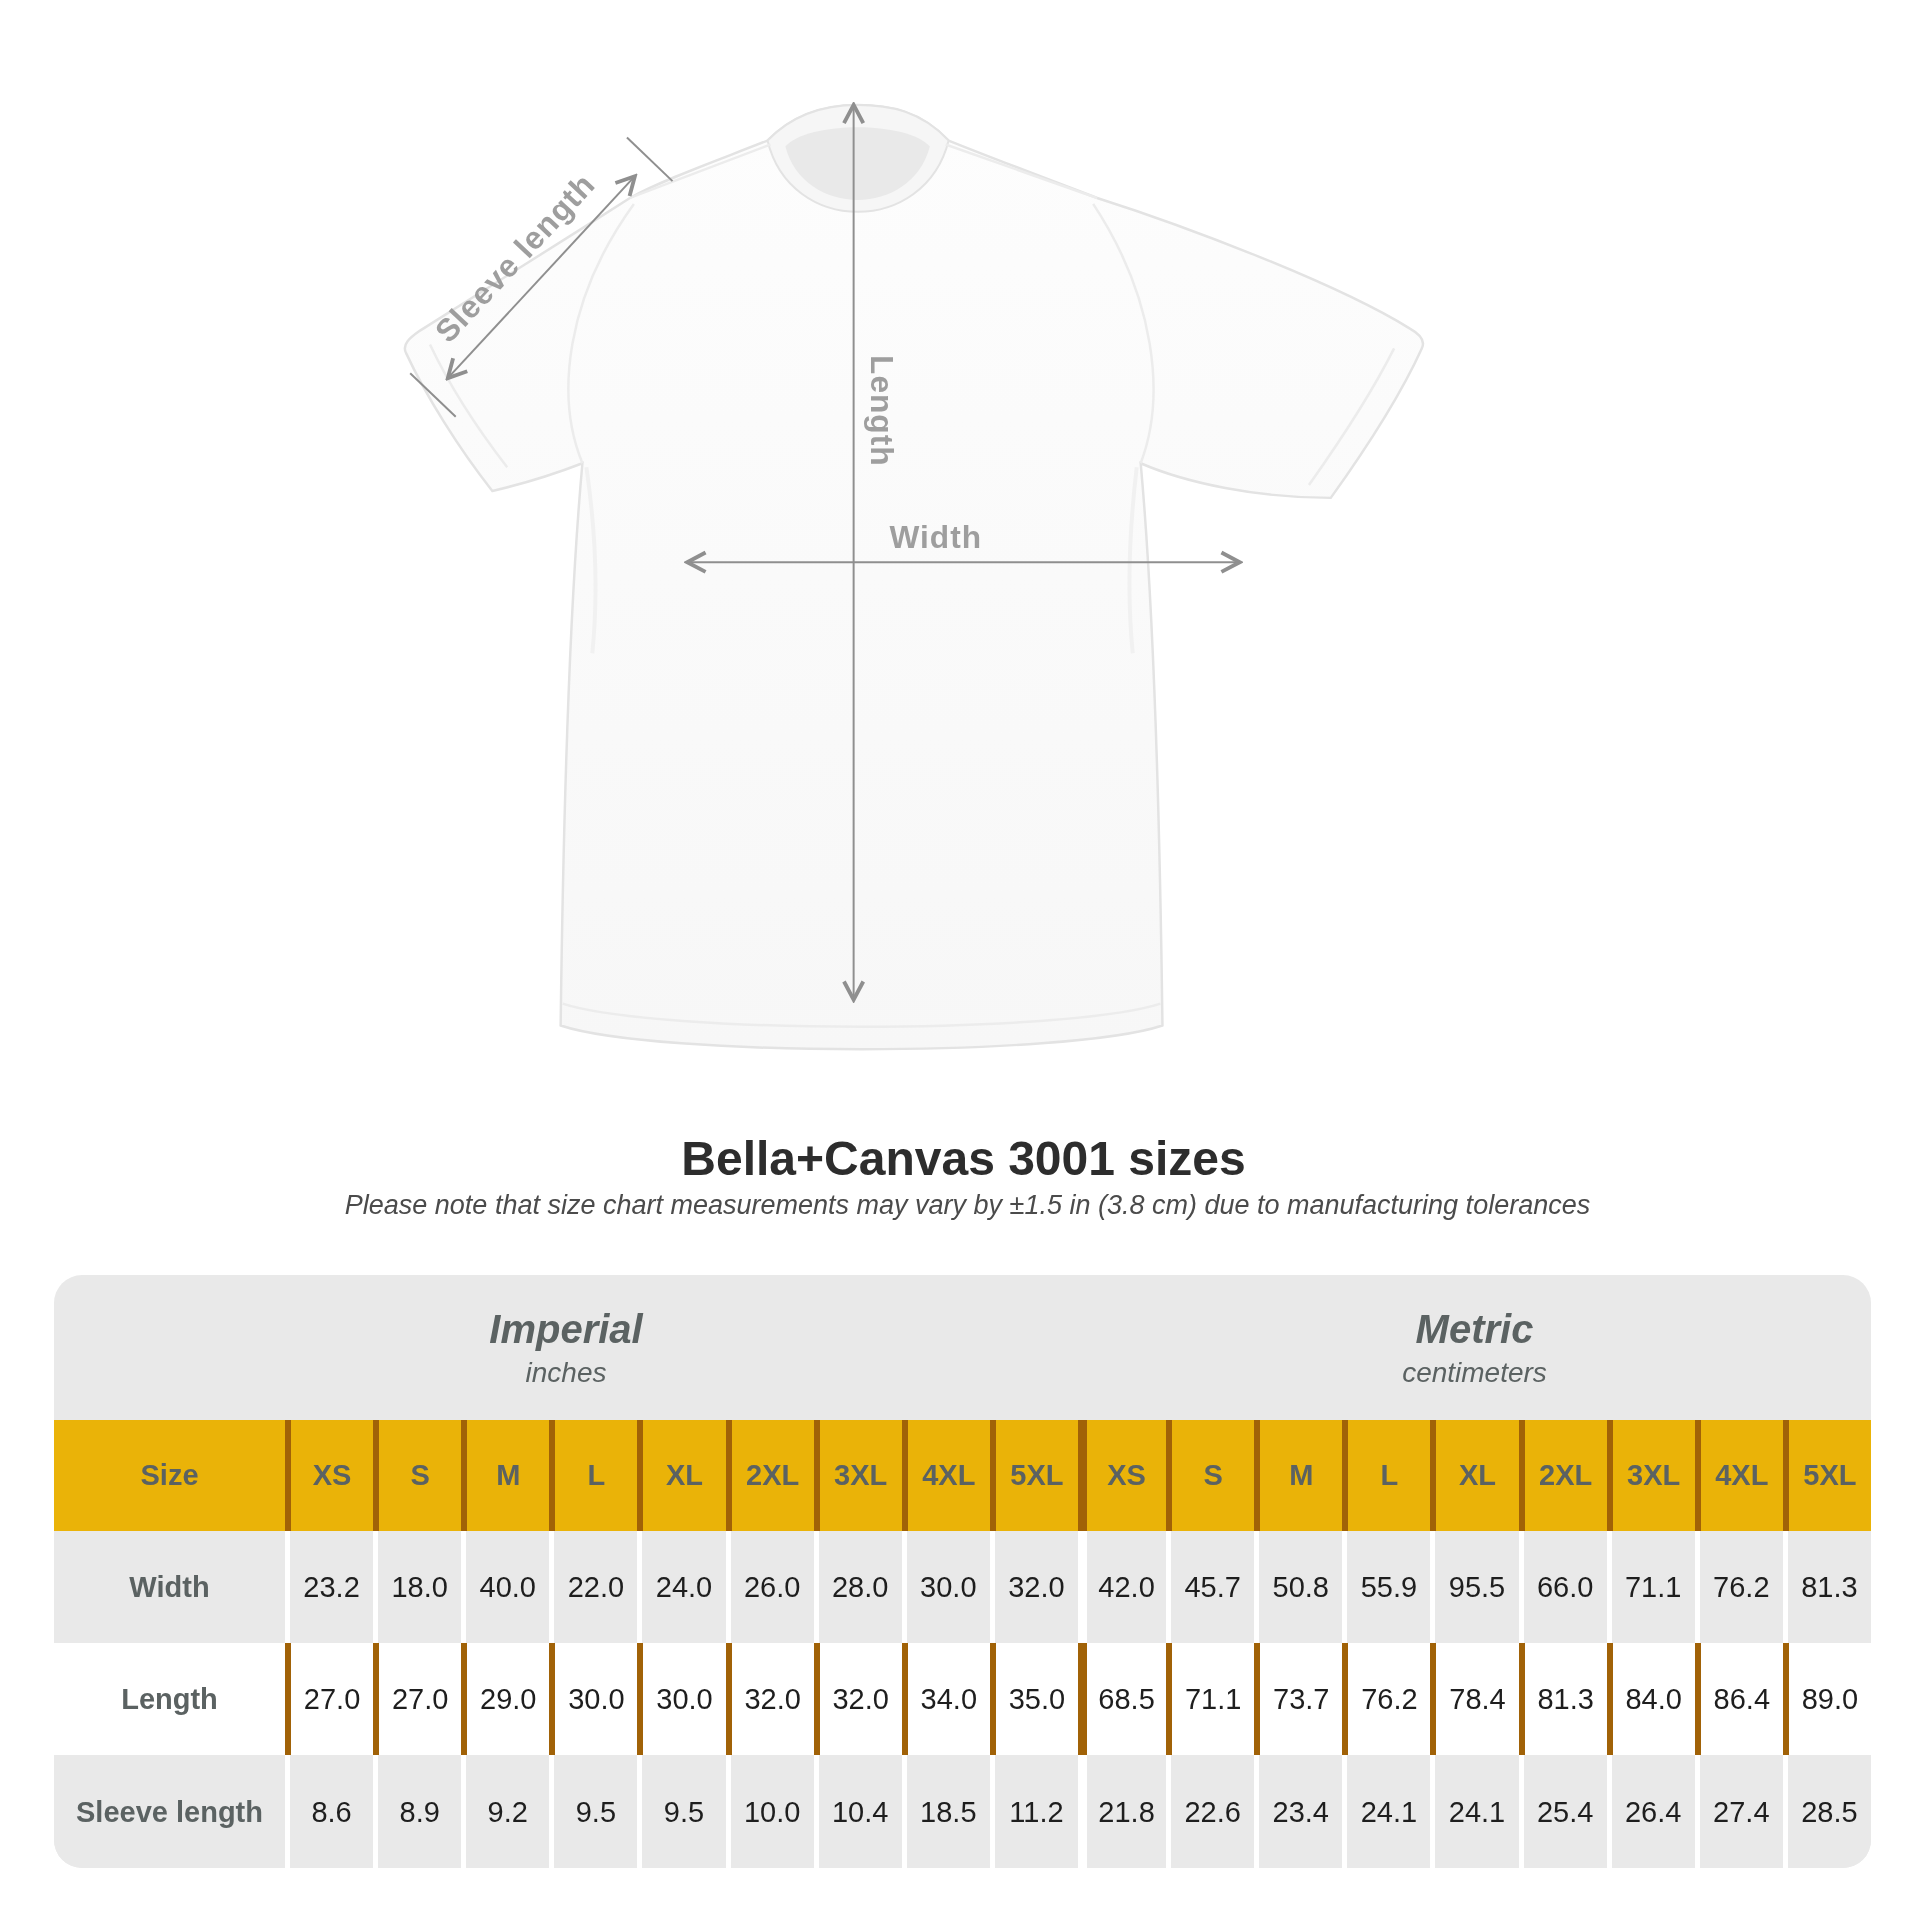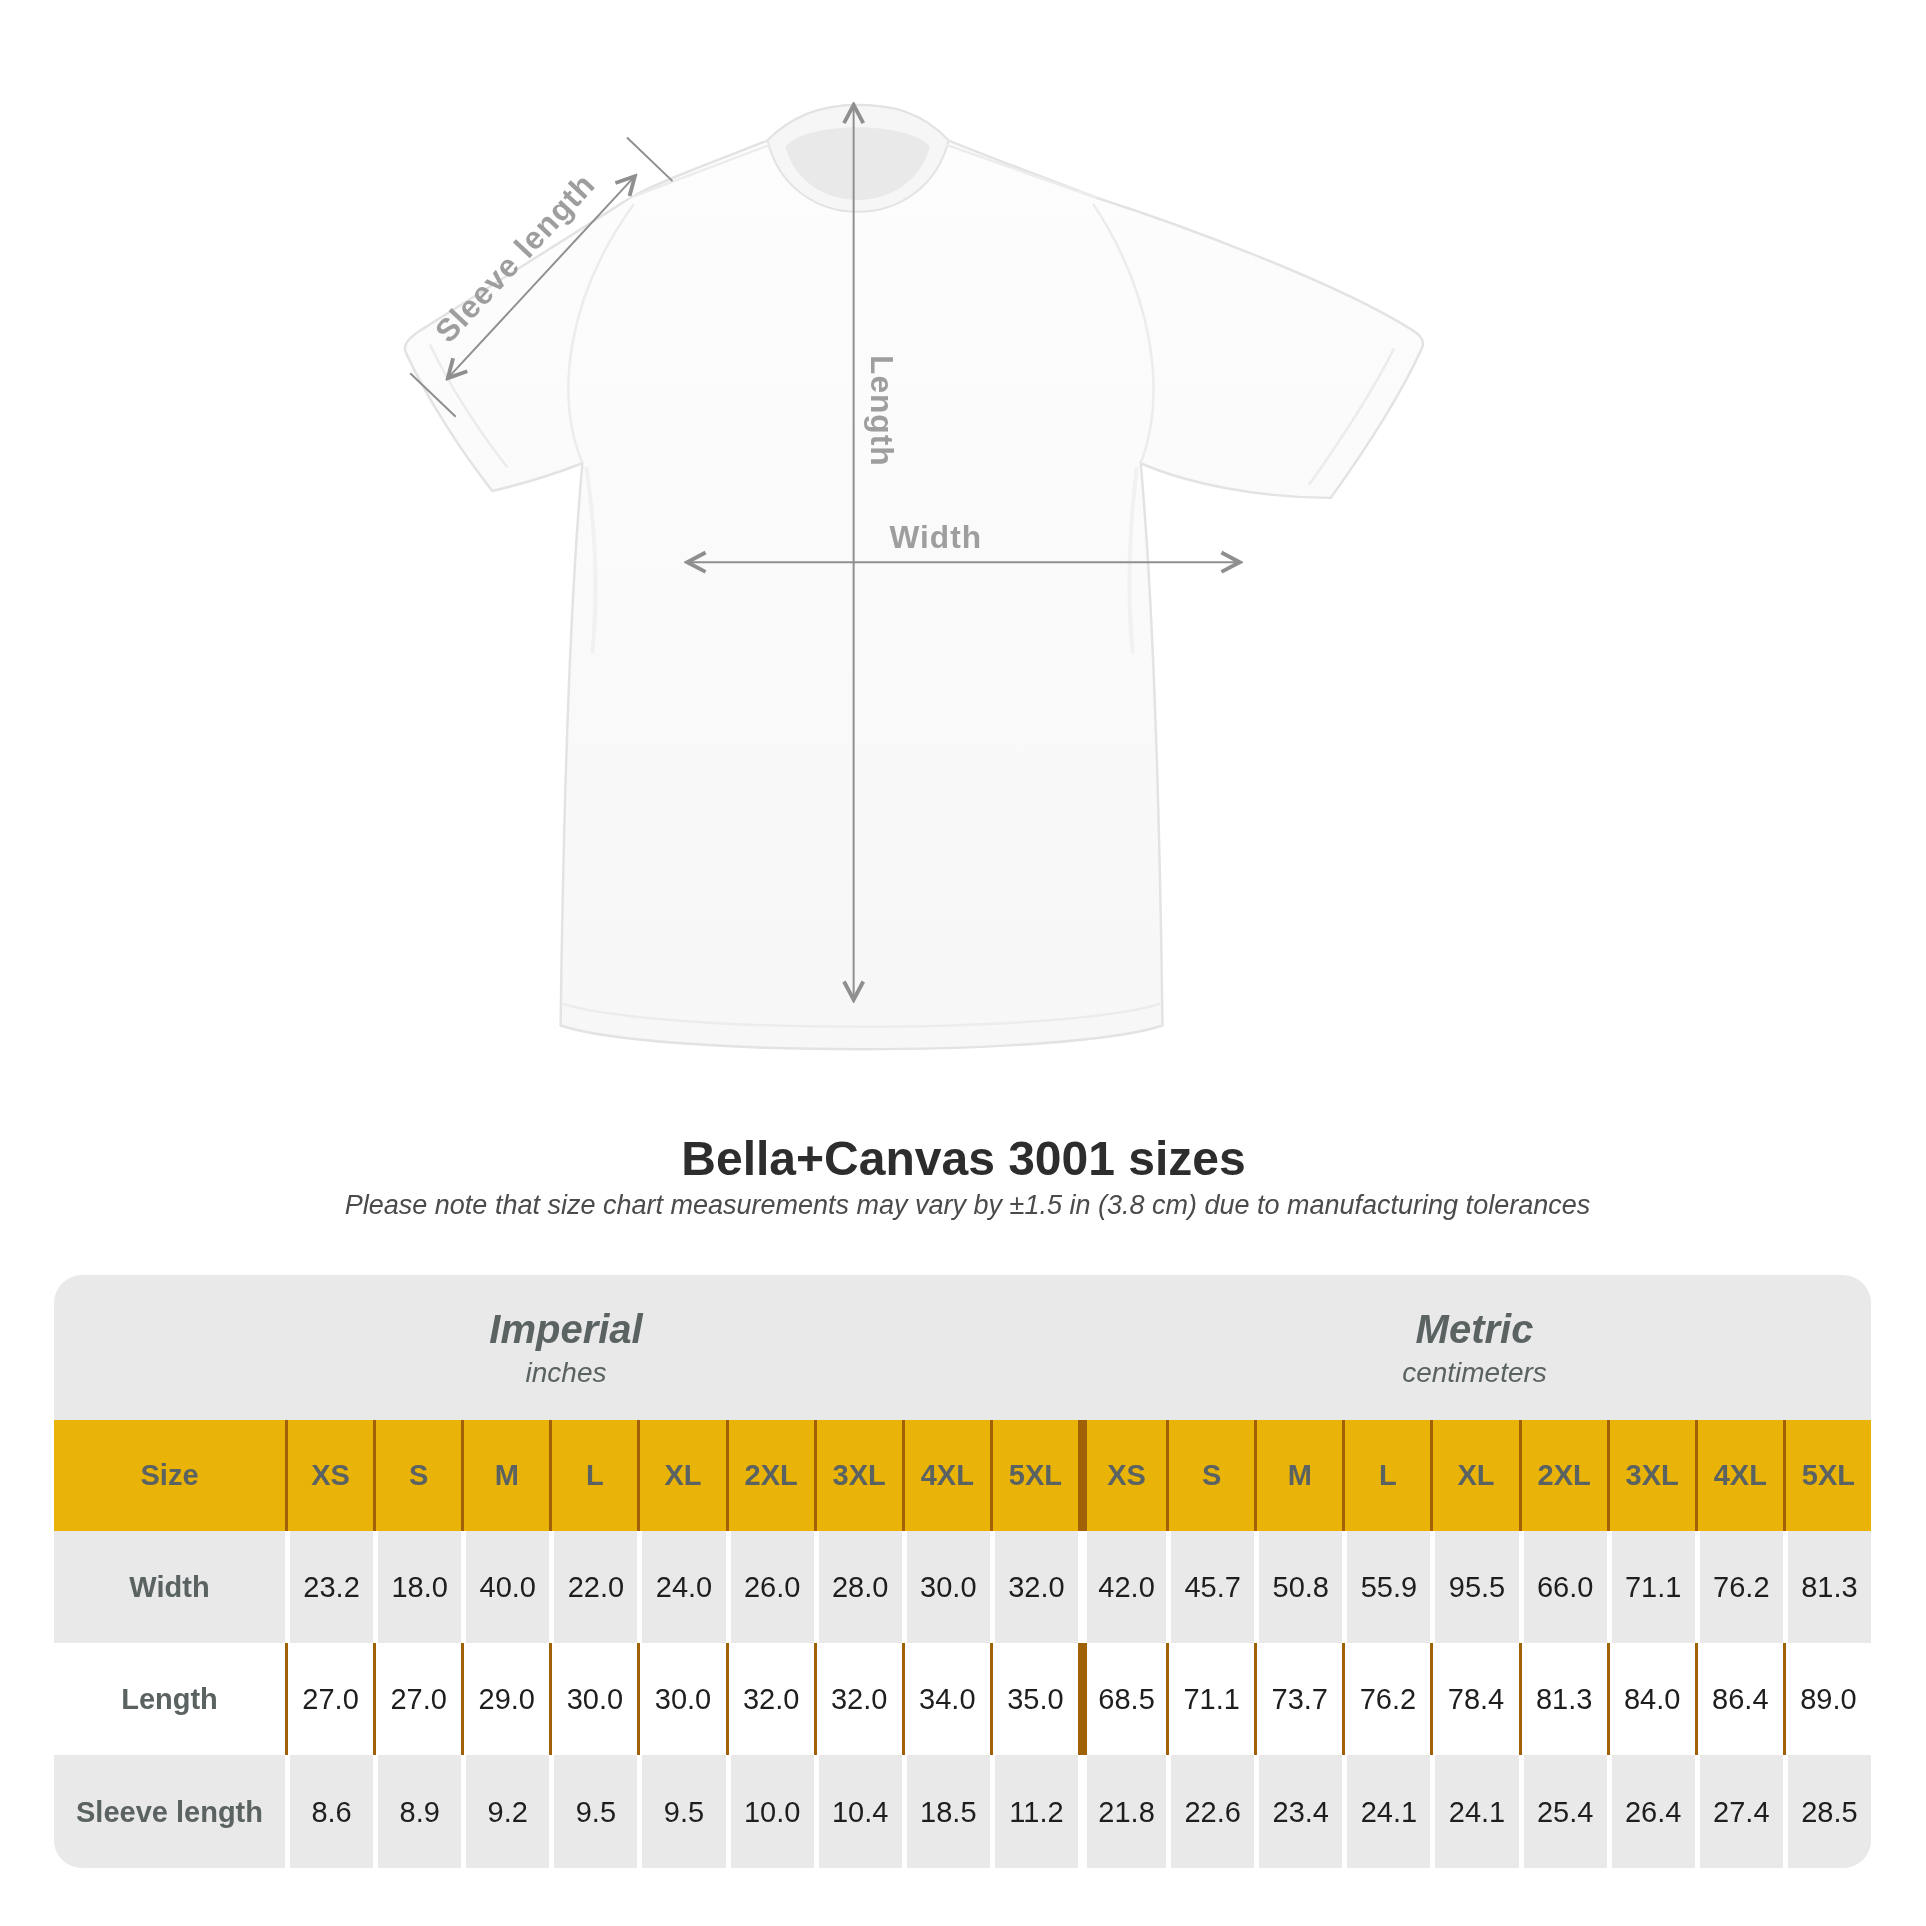--- a/index.html
+++ b/index.html
@@ -29,21 +29,21 @@
   .gblock.imp{grid-column:1/11;}
   .gblock.met{grid-column:11/20;}
   .gname{font-size:40px;font-weight:bold;font-style:italic;color:#5b6262;line-height:1;}
   .gsub{font-size:28px;font-style:italic;color:#5b6262;margin-top:10px;line-height:1;}
   .trow{box-sizing:border-box;}
   .trow.r-size{height:111px;background:#eab308;}
   .trow.r-width{height:112px;background:#e9e9e9;}
   .trow.r-length{height:112px;background:#ffffff;}
   .trow.r-sleeve{height:114px;background:#e9e9e9;}
   .c{display:flex;align-items:center;justify-content:center;box-sizing:border-box;}
-  .r-size .c.v, .r-length .c.v{border-left:3px solid #a16207;}
+  .r-size .c.v, .r-length .c.v{border-left:6px solid #a16207;}
   .r-width .c.v, .r-sleeve .c.v{border-left:5px solid #ffffff;}
   .c.mfirst{border-left-width:9px !important;}
   .c.lbl, .c.szh{font-weight:bold;color:#5b6262;font-size:29px;}
   .c.num{color:#1e1e1e;font-size:29px;}
 </style>
 </head>
 <body>
 
 <svg class="shirt-svg" width="1927" height="1168" viewBox="0 0 1946 1180">
   <defs>

